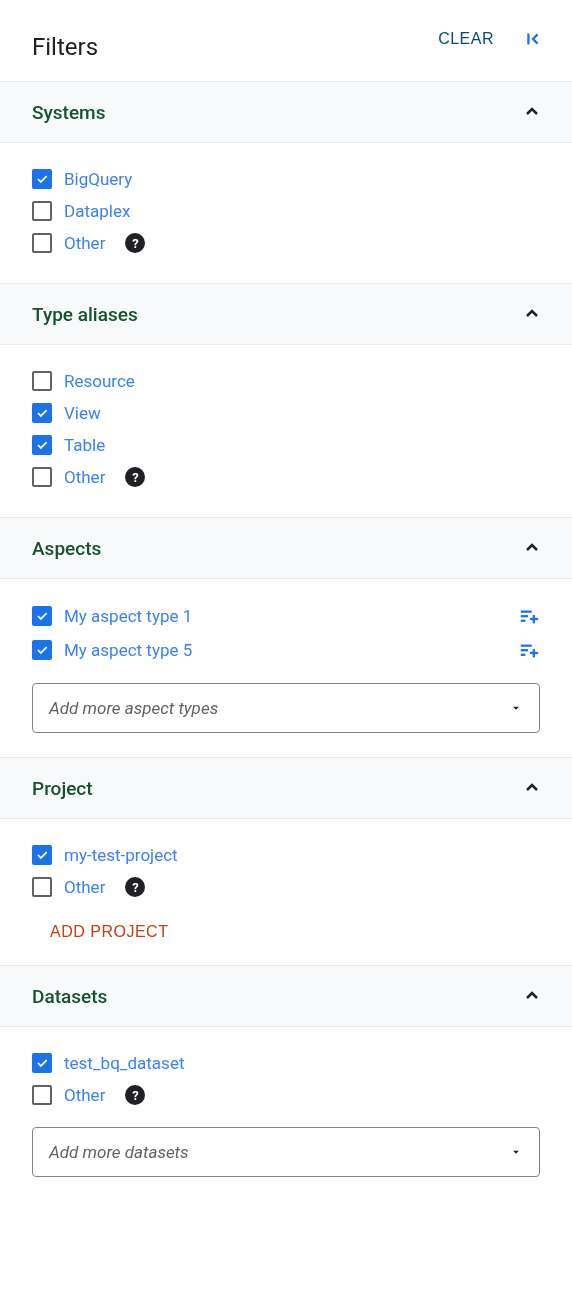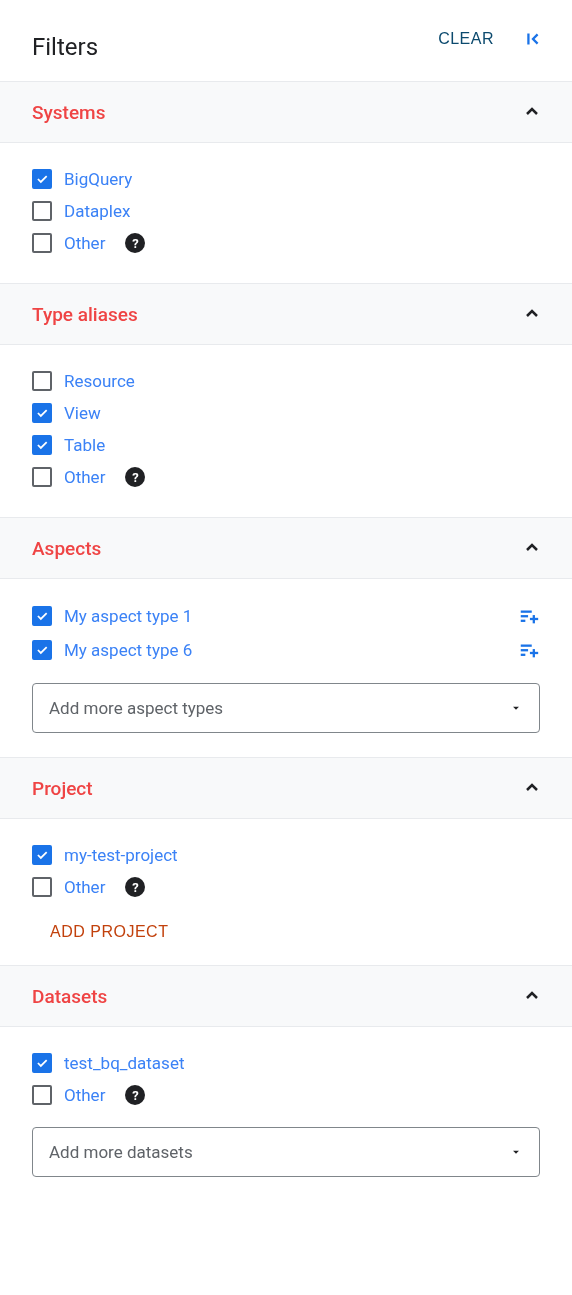--- a/index.html
+++ b/index.html
@@ -47,21 +47,21 @@
       border-bottom: 1px solid #e8eaed;
       padding: 18px 28px 18px 32px;
       display: flex;
       align-items: center;
       justify-content: space-between;
       cursor: pointer;
     }
     .section-title {
       font-size: 19px;
       font-weight: 500;
-      color: #ef4444;
+      color: #14532d;
     }
     .chevron {
       display: flex;
       align-items: center;
     }
     .section-body {
       padding: 20px 32px 24px 32px;
     }
     .checkbox-row {
       display: flex;
@@ -117,20 +117,21 @@
     }
     .dropdown {
       margin-top: 16px;
       border: 1px solid #80868b;
       border-radius: 4px;
       padding: 14px 16px;
       display: flex;
       align-items: center;
       justify-content: space-between;
       cursor: pointer;
+      font-style: italic;
     }
     .dropdown-placeholder {
       color: #5f6368;
       font-size: 17px;
     }
     .dropdown-arrow {
       display: flex;
     }
     .add-project-btn {
       color: #c2410c;
@@ -257,21 +258,21 @@
         <rect x="13" y="14" width="9" height="2.5"></rect>
       </svg>
     </span>
   </div>
   <div class="checkbox-row">
     <span class="checkbox checked">
       <svg width="14" height="14" viewBox="0 0 24 24">
           <path d="M5 12l5 5L20 7" stroke="#fff" stroke-width="3" fill="none"></path>
         </svg>
     </span>
-    <span class="checkbox-label">My aspect type 6</span>
+    <span class="checkbox-label">My aspect type 5</span>
     <span class="filter-icon">
       <svg width="22" height="22" viewBox="0 0 24 24" fill="#1a73e8">
         <rect x="3" y="6" width="12" height="2.5"></rect>
         <rect x="3" y="11" width="8" height="2.5"></rect>
         <rect x="3" y="16" width="5" height="2.5"></rect>
         <rect x="16" y="11" width="2.5" height="9"></rect>
         <rect x="13" y="14" width="9" height="2.5"></rect>
       </svg>
     </span>
   </div>

